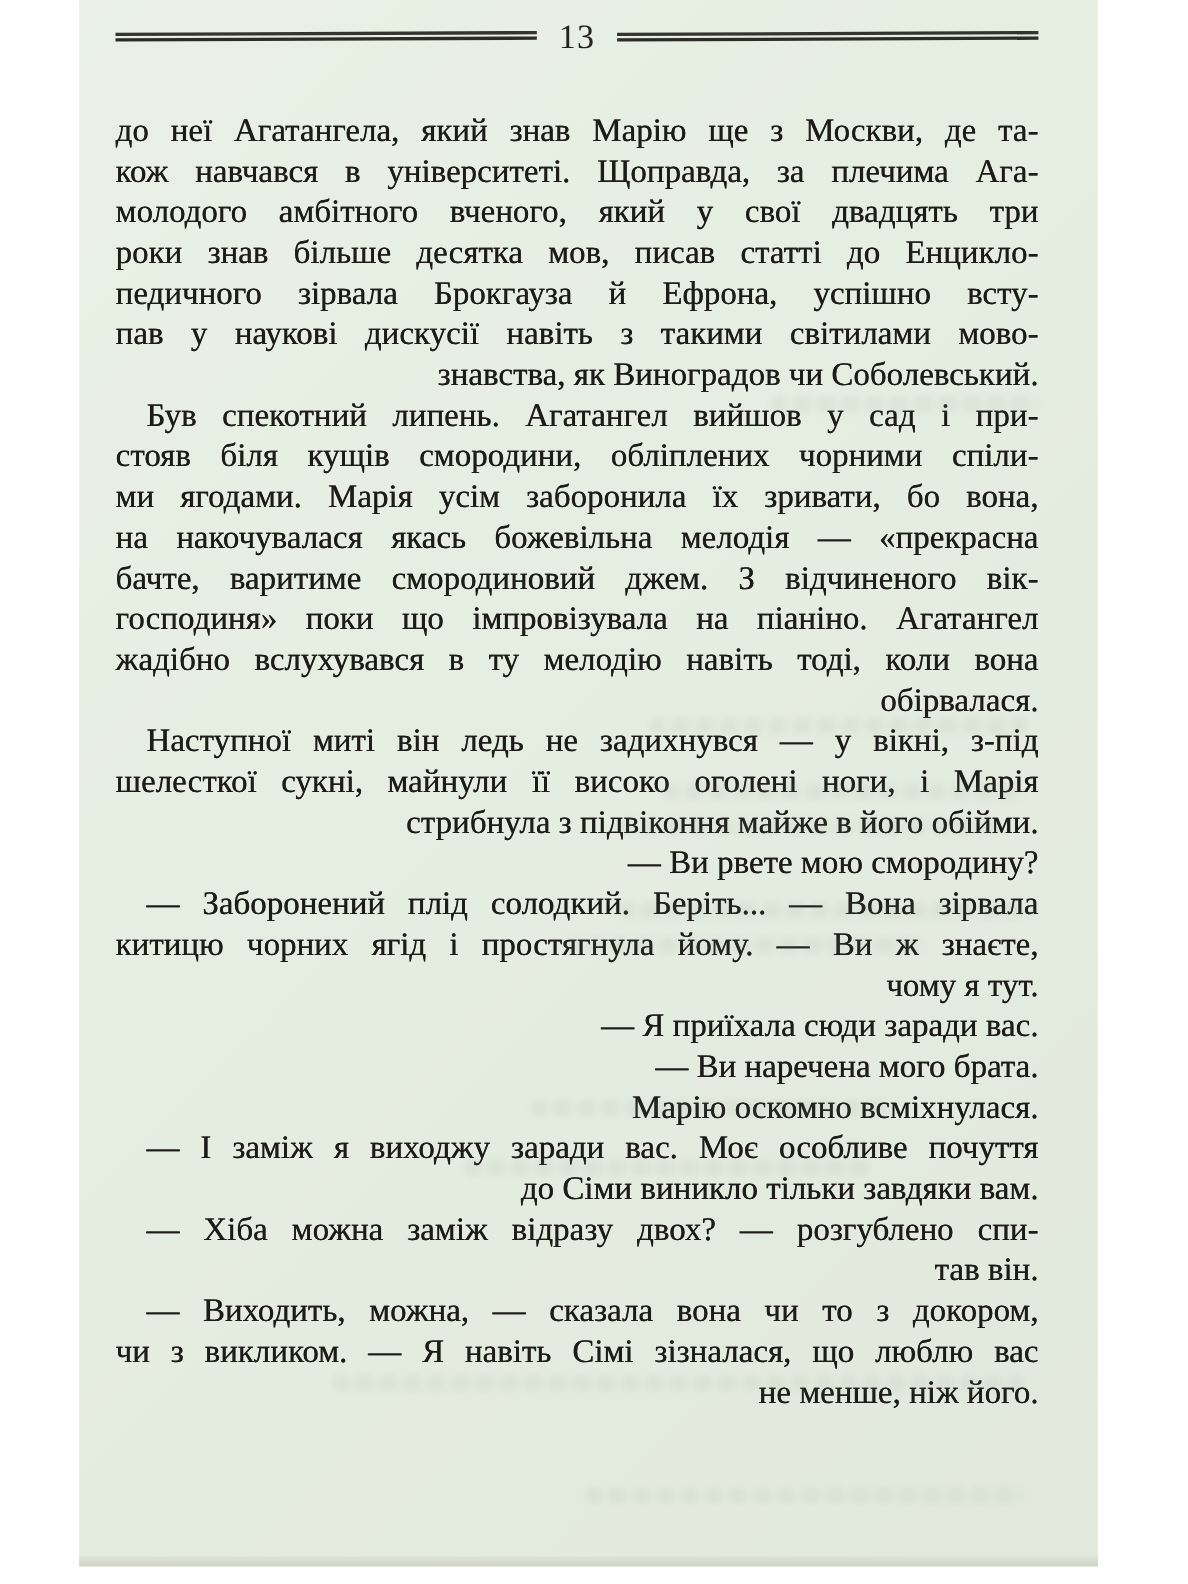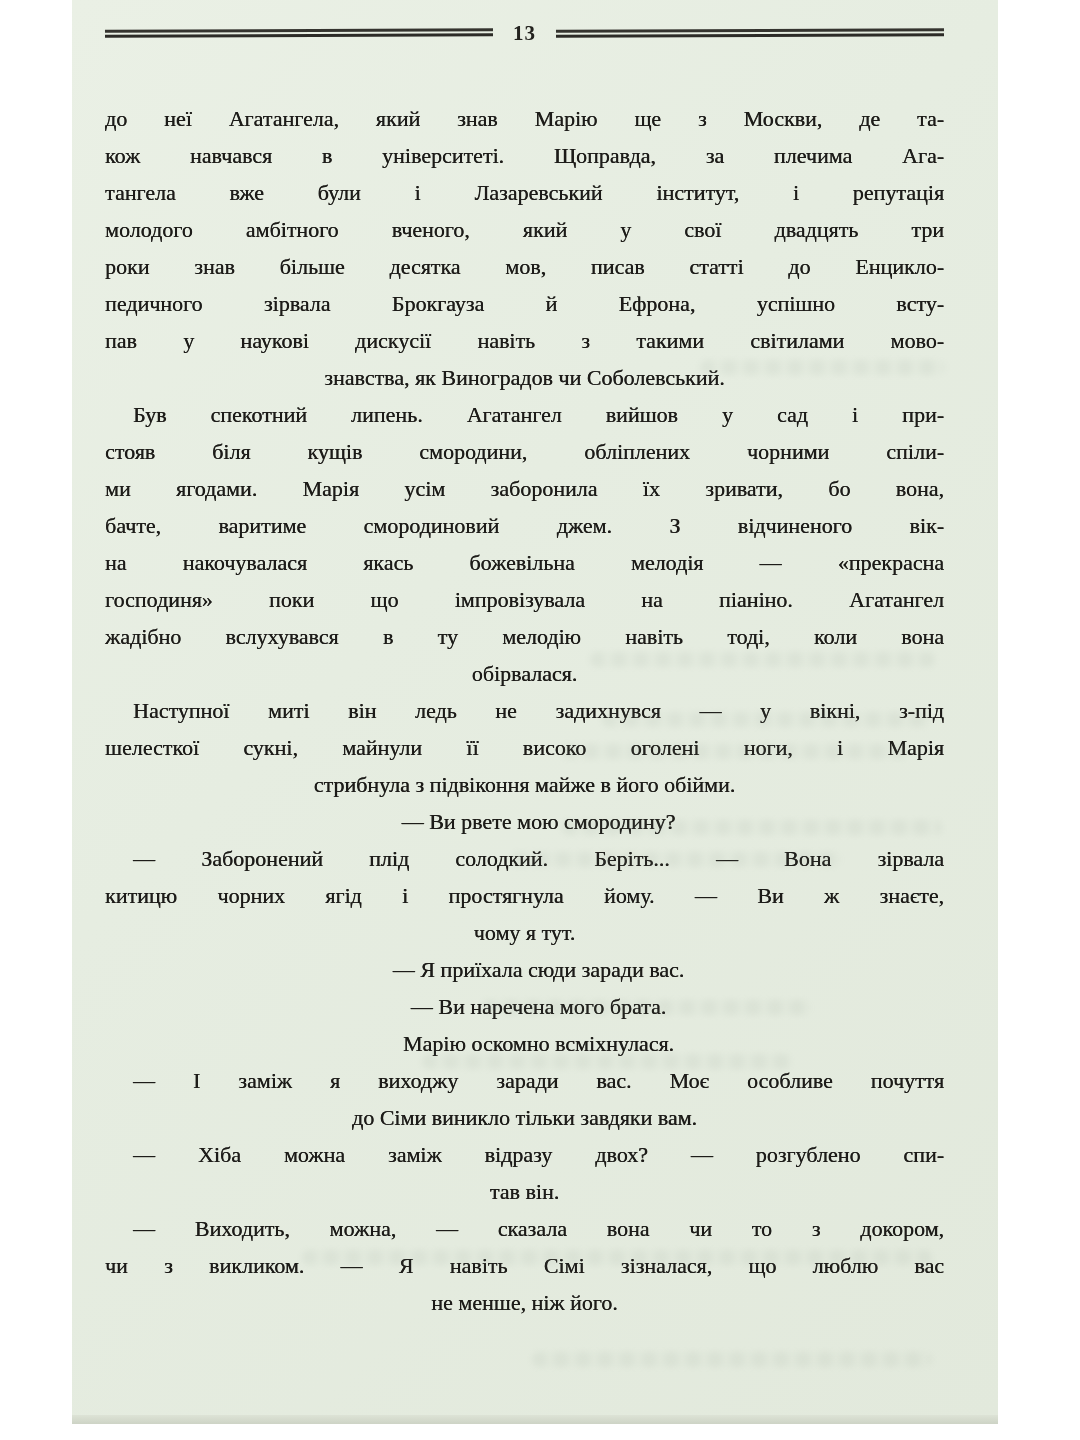--- a/index.html
+++ b/index.html
@@ -38,39 +38,39 @@
   }
   .rule {
     flex: 1;
     height: 8px;
     border-top: 3px solid #35342f;
     border-bottom: 3px solid #2c2b27;
     box-sizing: border-box;
     transform: rotate(-0.25deg);
   }
   .pagenum {
-    font-size: 21px;
-    font-weight: bold;
+    font-size: 31px;
+    font-weight: normal;
     color: #23221e;
     margin: 0 20px;
     line-height: 1;
     letter-spacing: 1px;
   }
   
   .textblock {
     margin-top: 50px;
     width: 839px;
-    font-size: 22px;
+    font-size: 30px;
     line-height: 37px;
     color: #1d1c19;
     text-shadow: 0.3px 0 0 currentColor;
   }
   .line {
     white-space: normal;
-    text-align: center;
+    text-align: right;
   }
   .line.just {
     text-align: justify;
     text-align-last: justify;
   }
   .line.indent {
     text-indent: 28px;
   }
   
   .ghost {
@@ -92,31 +92,30 @@
 
     <div class="running-head">
       <span class="rule"></span>
       <span class="pagenum">13</span>
       <span class="rule"></span>
     </div>
 
     <div class="textblock" id="textblock">
         <div class="line just">до неї Агатангела, який знав Марію ще з Москви, де та-</div>
         <div class="line just">кож навчався в університеті. Щоправда, за плечима Ага-</div>
-        <div class="line just">тангела вже були і Лазаревський інститут, і репутація</div>
         <div class="line just">молодого амбітного вченого, який у свої двадцять три</div>
         <div class="line just">роки знав більше десятка мов, писав статті до Енцикло-</div>
         <div class="line just">педичного зірвала Брокгауза й Ефрона, успішно всту-</div>
         <div class="line just">пав у наукові дискусії навіть з такими світилами мово-</div>
         <div class="line">знавства, як Виноградов чи Соболевський.</div>
         <div class="line just indent">Був спекотний липень. Агатангел вийшов у сад і при-</div>
         <div class="line just">стояв біля кущів смородини, обліплених чорними спіли-</div>
         <div class="line just">ми ягодами. Марія усім заборонила їх зривати, бо вона,</div>
+        <div class="line just">на накочувалася якась божевільна мелодія — «прекрасна</div>
         <div class="line just">бачте, варитиме смородиновий джем. З відчиненого вік-</div>
-        <div class="line just">на накочувалася якась божевільна мелодія — «прекрасна</div>
         <div class="line just">господиня» поки що імпровізувала на піаніно. Агатангел</div>
         <div class="line just">жадібно вслухувався в ту мелодію навіть тоді, коли вона</div>
         <div class="line">обірвалася.</div>
         <div class="line just indent">Наступної миті він ледь не задихнувся — у вікні, з-під</div>
         <div class="line just">шелесткої сукні, майнули її високо оголені ноги, і Марія</div>
         <div class="line">стрибнула з підвіконня майже в його обійми.</div>
         <div class="line indent">— Ви рвете мою смородину?</div>
         <div class="line just indent">— Заборонений плід солодкий. Беріть... — Вона зірвала</div>
         <div class="line just">китицю чорних ягід і простягнула йому. — Ви ж знаєте,</div>
         <div class="line">чому я тут.</div>

